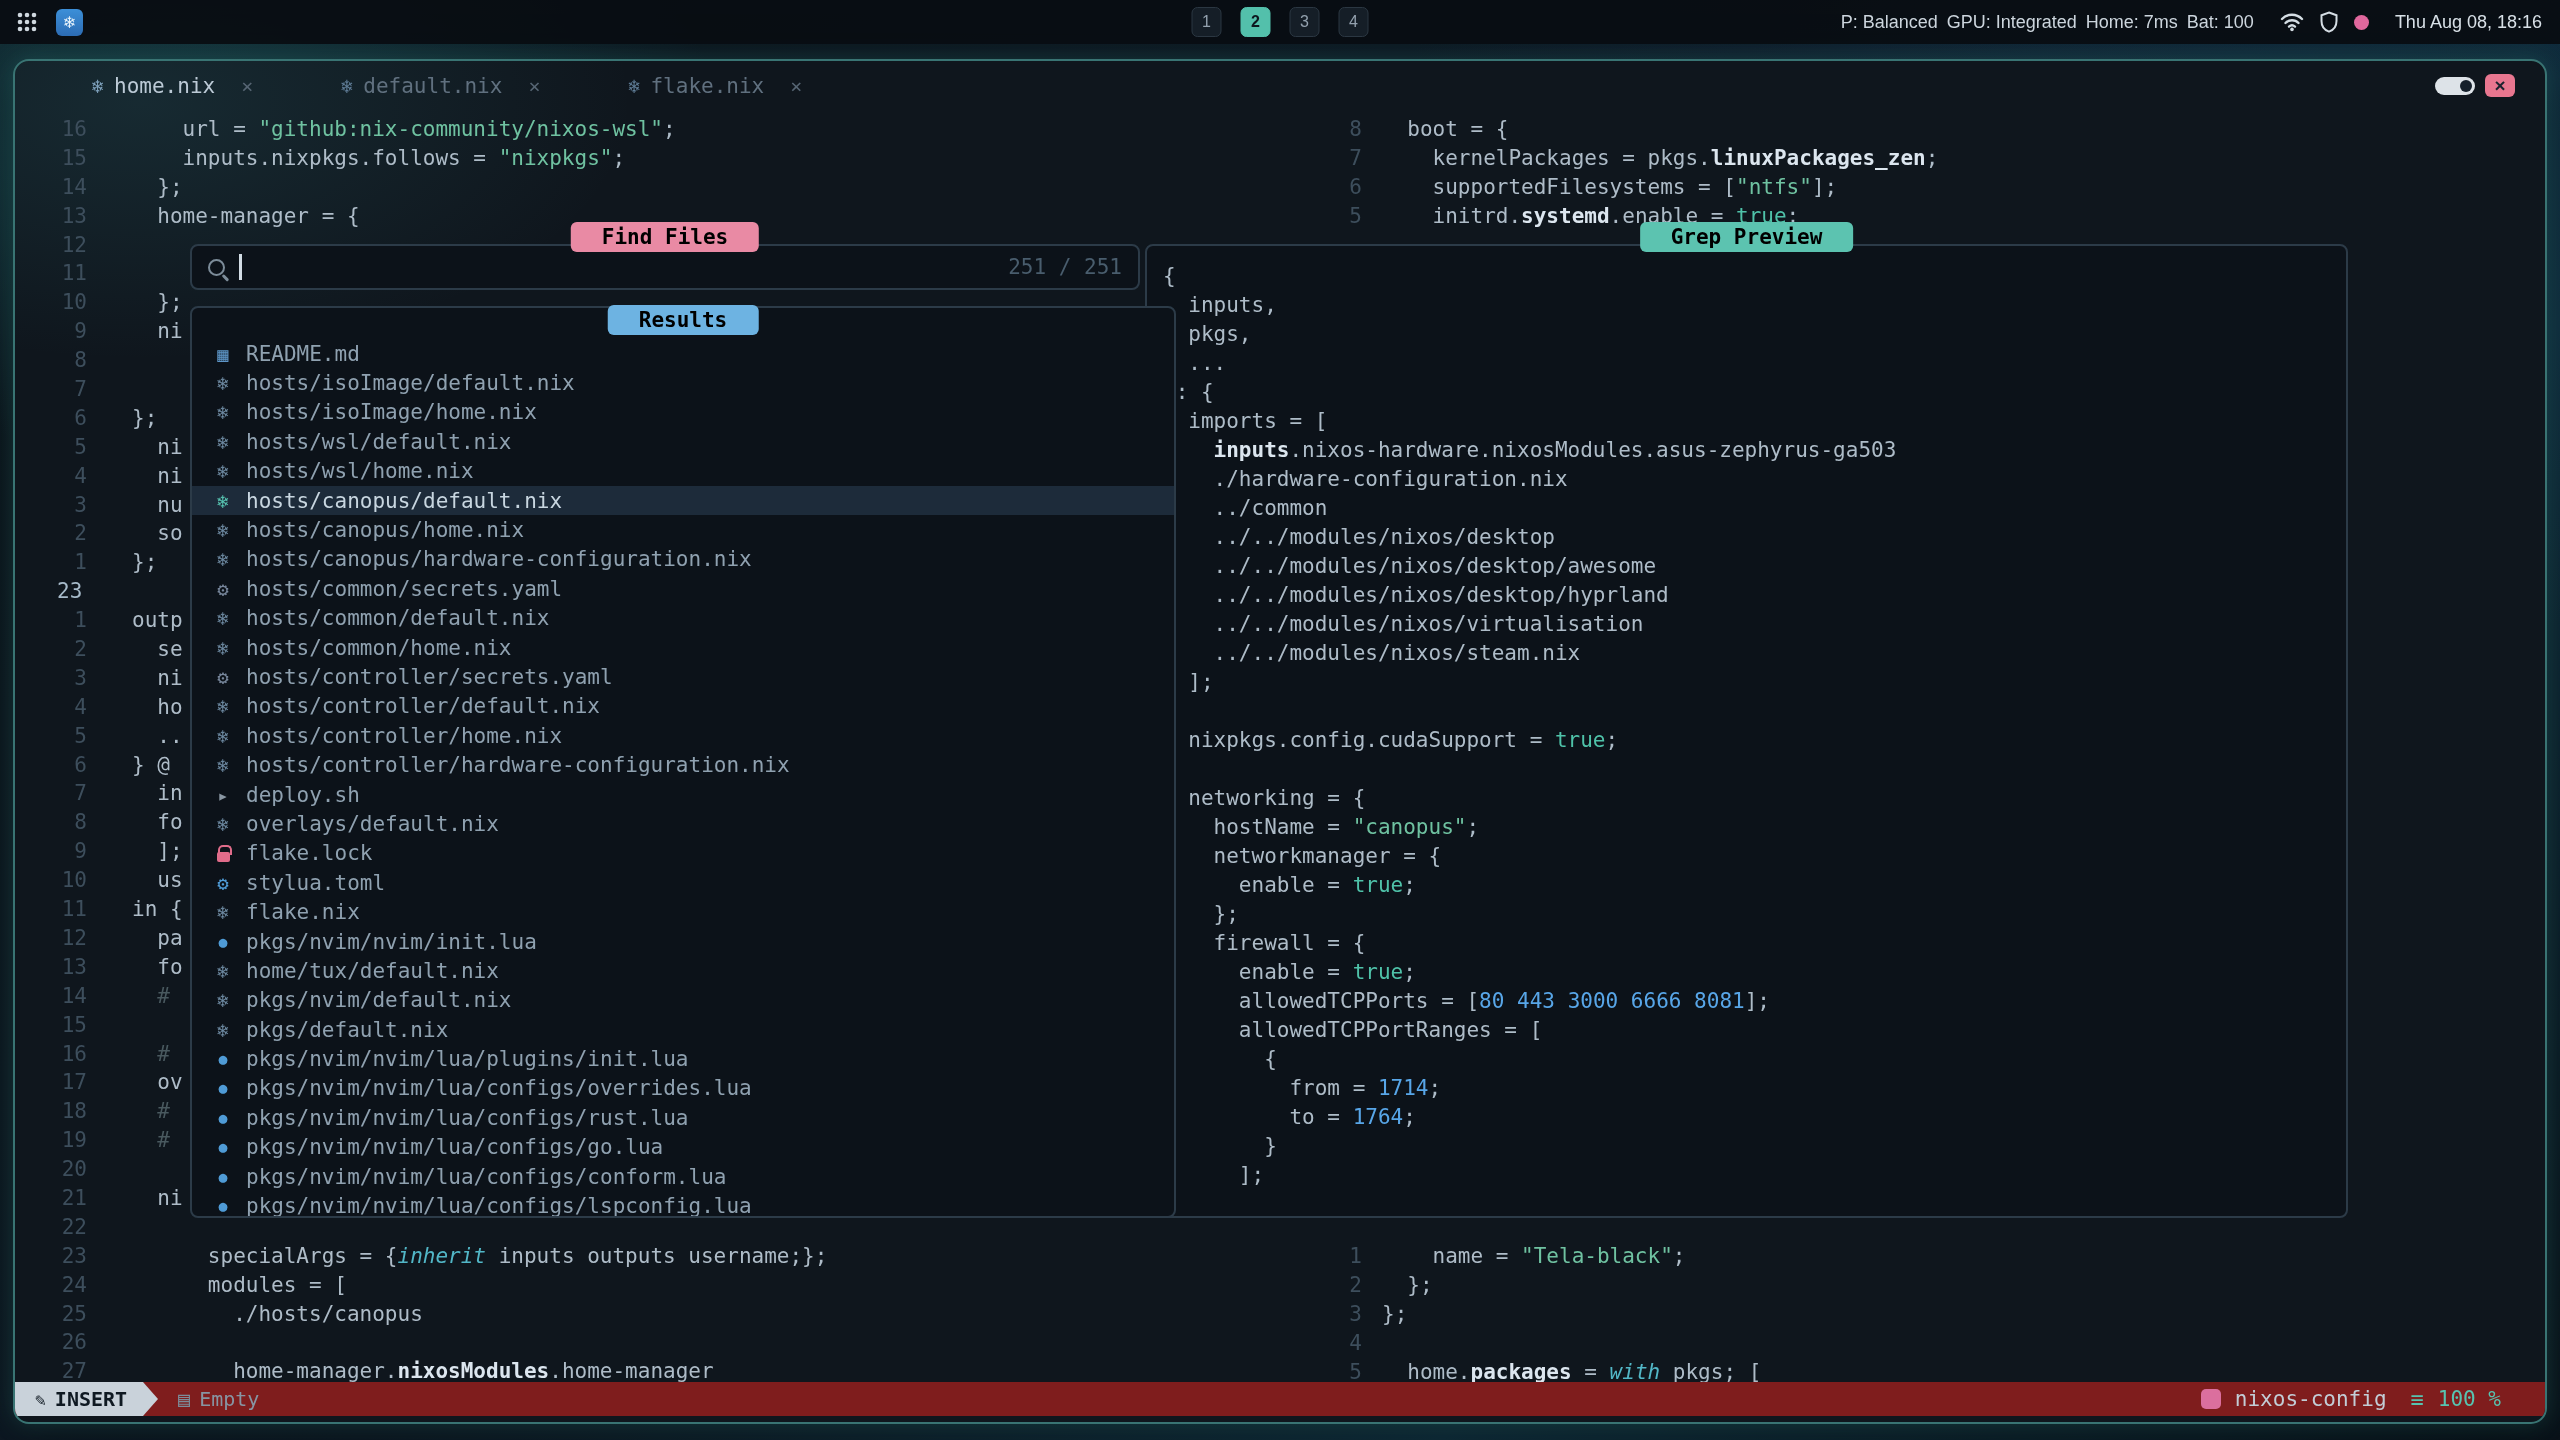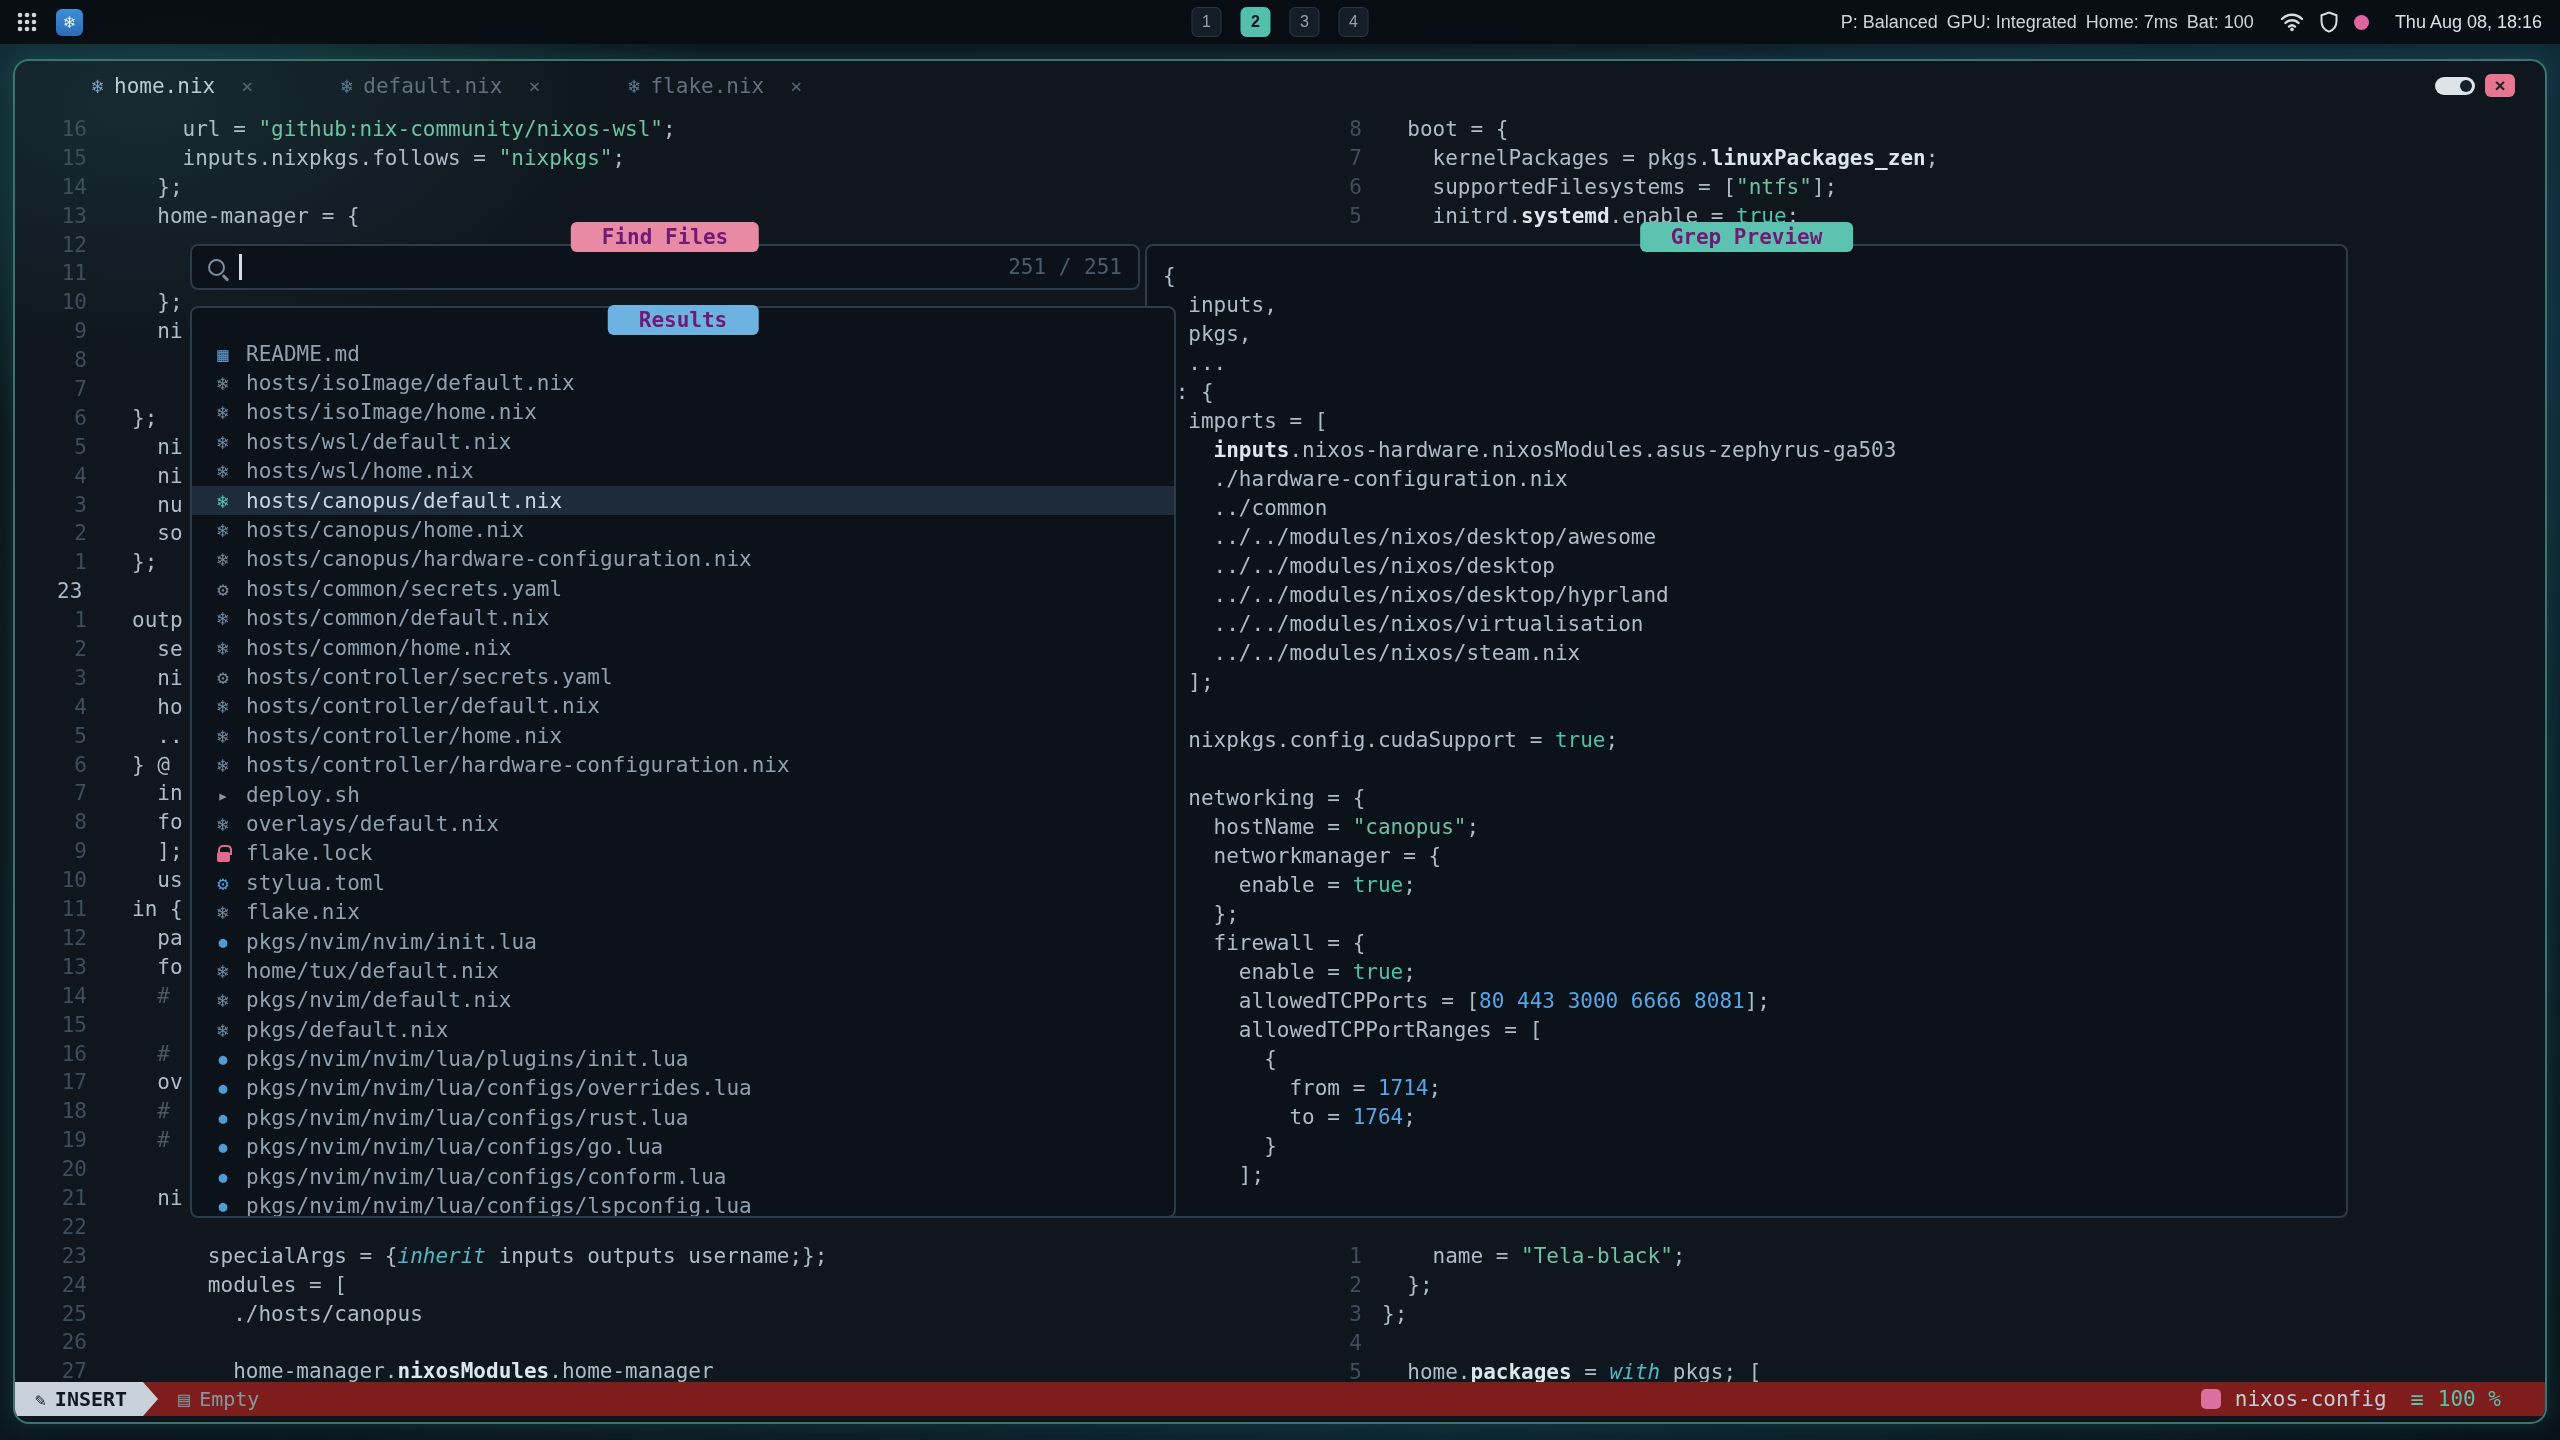--- a/index.html
+++ b/index.html
@@ -75,21 +75,21 @@
   .kw{color:#52b7c7;font-style:italic}
   .dim{color:#49595f}
 
   
   .promptbox,.resultsbox,.grep-panel{position:absolute;background:#0c1219;border:2px solid #2c3b48;border-radius:8px}
   .promptbox{left:175px;top:183px;width:950px;height:46px;z-index:30;display:flex;align-items:center;padding:0 16px}
   .resultsbox{left:175px;top:245px;width:986px;height:912px;z-index:30}
   .grep-panel{left:1130px;top:183px;width:1203px;height:974px;z-index:25}
   .badge{position:absolute;left:50%;transform:translateX(-50%);font-family:"DejaVu Sans Mono",monospace;
     font-weight:bold;font-size:21px;line-height:30px;height:30px;padding:0 31px;border-radius:6px;
-    color:#701a75;white-space:nowrap;z-index:6}
+    color:#000000;white-space:nowrap;z-index:6}
   .badge.pink{top:-24px;background:#e98aa4}
   .badge.blue{top:-3px;background:#6db3e2}
   .badge.teal{top:-24px;background:#5cc3b0}
   .mag{width:17px;height:17px;border:2.5px solid #7c8c99;border-radius:50%;position:relative;display:inline-block}
   .mag::after{content:'';position:absolute;width:2.5px;height:8px;background:#7c8c99;transform:rotate(-45deg);
     left:14px;top:13px;border-radius:2px}
   .caret{width:3px;height:26px;background:#d2dce4;margin-left:14px}
   .counter{margin-left:auto;font-family:"DejaVu Sans Mono",monospace;font-size:21px;color:#495d6d}
   .results{position:absolute;inset:0;padding-top:31px;overflow:hidden}
   .rrow{display:flex;align-items:center;height:29.4px;padding-left:18px;
@@ -419,22 +419,22 @@
     <div class="code preview-code">
         <div class="cl"><span class="ct"><span>{</span></span></div>
         <div class="cl"><span class="ct"><span>  inputs,</span></span></div>
         <div class="cl"><span class="ct"><span>  pkgs,</span></span></div>
         <div class="cl"><span class="ct"><span>  ...</span></span></div>
         <div class="cl"><span class="ct"><span>}: {</span></span></div>
         <div class="cl"><span class="ct"><span>  imports = [</span></span></div>
         <div class="cl"><span class="ct"><span>    </span><span class="wb">inputs</span><span>.nixos-hardware.nixosModules.asus-zephyrus-ga503</span></span></div>
         <div class="cl"><span class="ct"><span>    ./hardware-configuration.nix</span></span></div>
         <div class="cl"><span class="ct"><span>    ../common</span></span></div>
+        <div class="cl"><span class="ct"><span>    ../../modules/nixos/desktop</span></span></div>
         <div class="cl"><span class="ct"><span>    ../../modules/nixos/desktop/awesome</span></span></div>
-        <div class="cl"><span class="ct"><span>    ../../modules/nixos/desktop</span></span></div>
         <div class="cl"><span class="ct"><span>    ../../modules/nixos/desktop/hyprland</span></span></div>
         <div class="cl"><span class="ct"><span>    ../../modules/nixos/virtualisation</span></span></div>
         <div class="cl"><span class="ct"><span>    ../../modules/nixos/steam.nix</span></span></div>
         <div class="cl"><span class="ct"><span>  ];</span></span></div>
         <div class="cl"><span class="ct"></span></div>
         <div class="cl"><span class="ct"><span>  nixpkgs.config.cudaSupport = </span><span class="bool">true</span><span>;</span></span></div>
         <div class="cl"><span class="ct"></span></div>
         <div class="cl"><span class="ct"><span>  networking = {</span></span></div>
         <div class="cl"><span class="ct"><span>    hostName = </span><span class="str">"canopus"</span><span>;</span></span></div>
         <div class="cl"><span class="ct"><span>    networkmanager = {</span></span></div>

